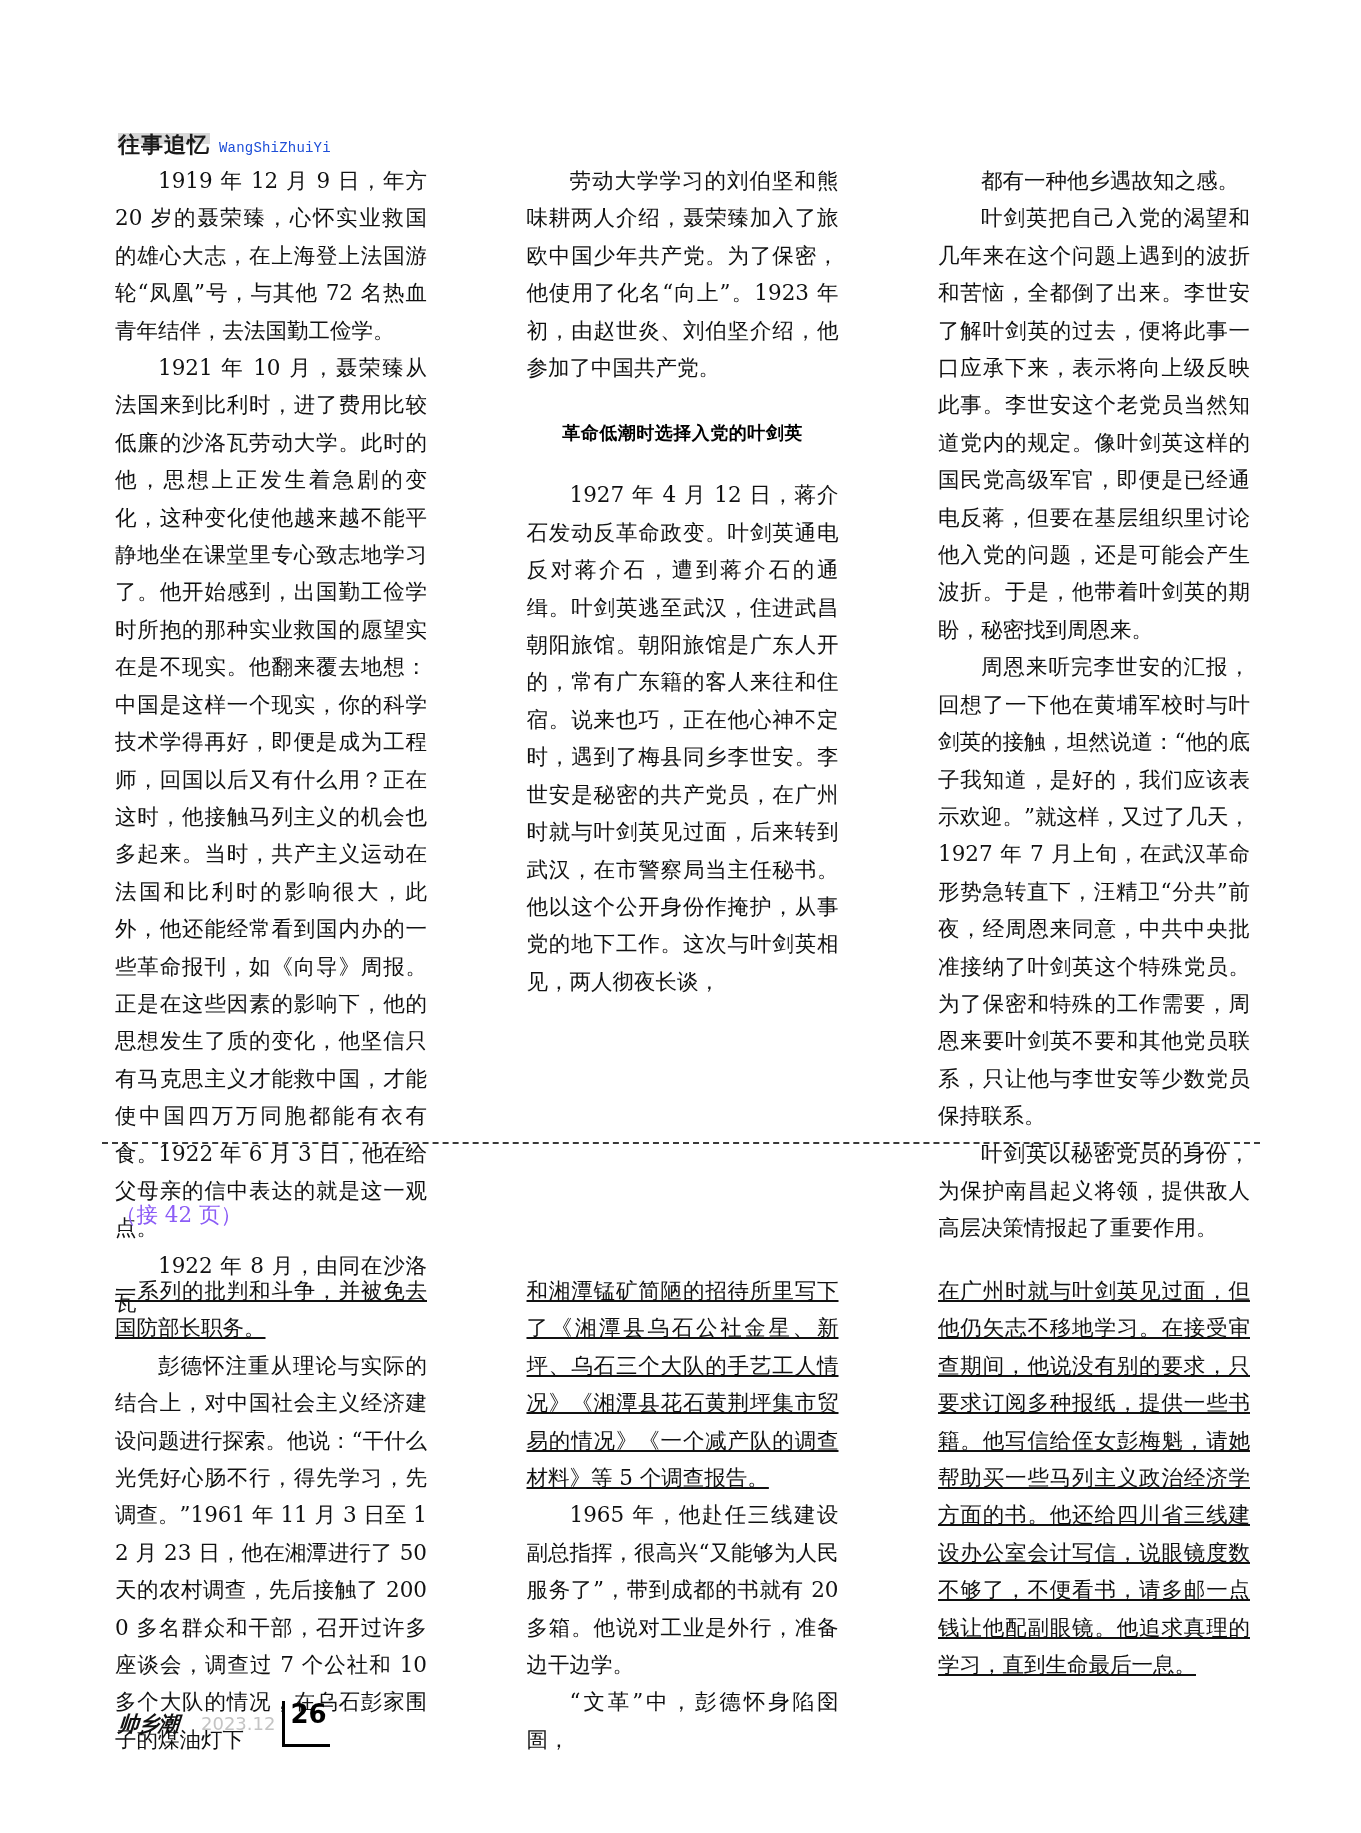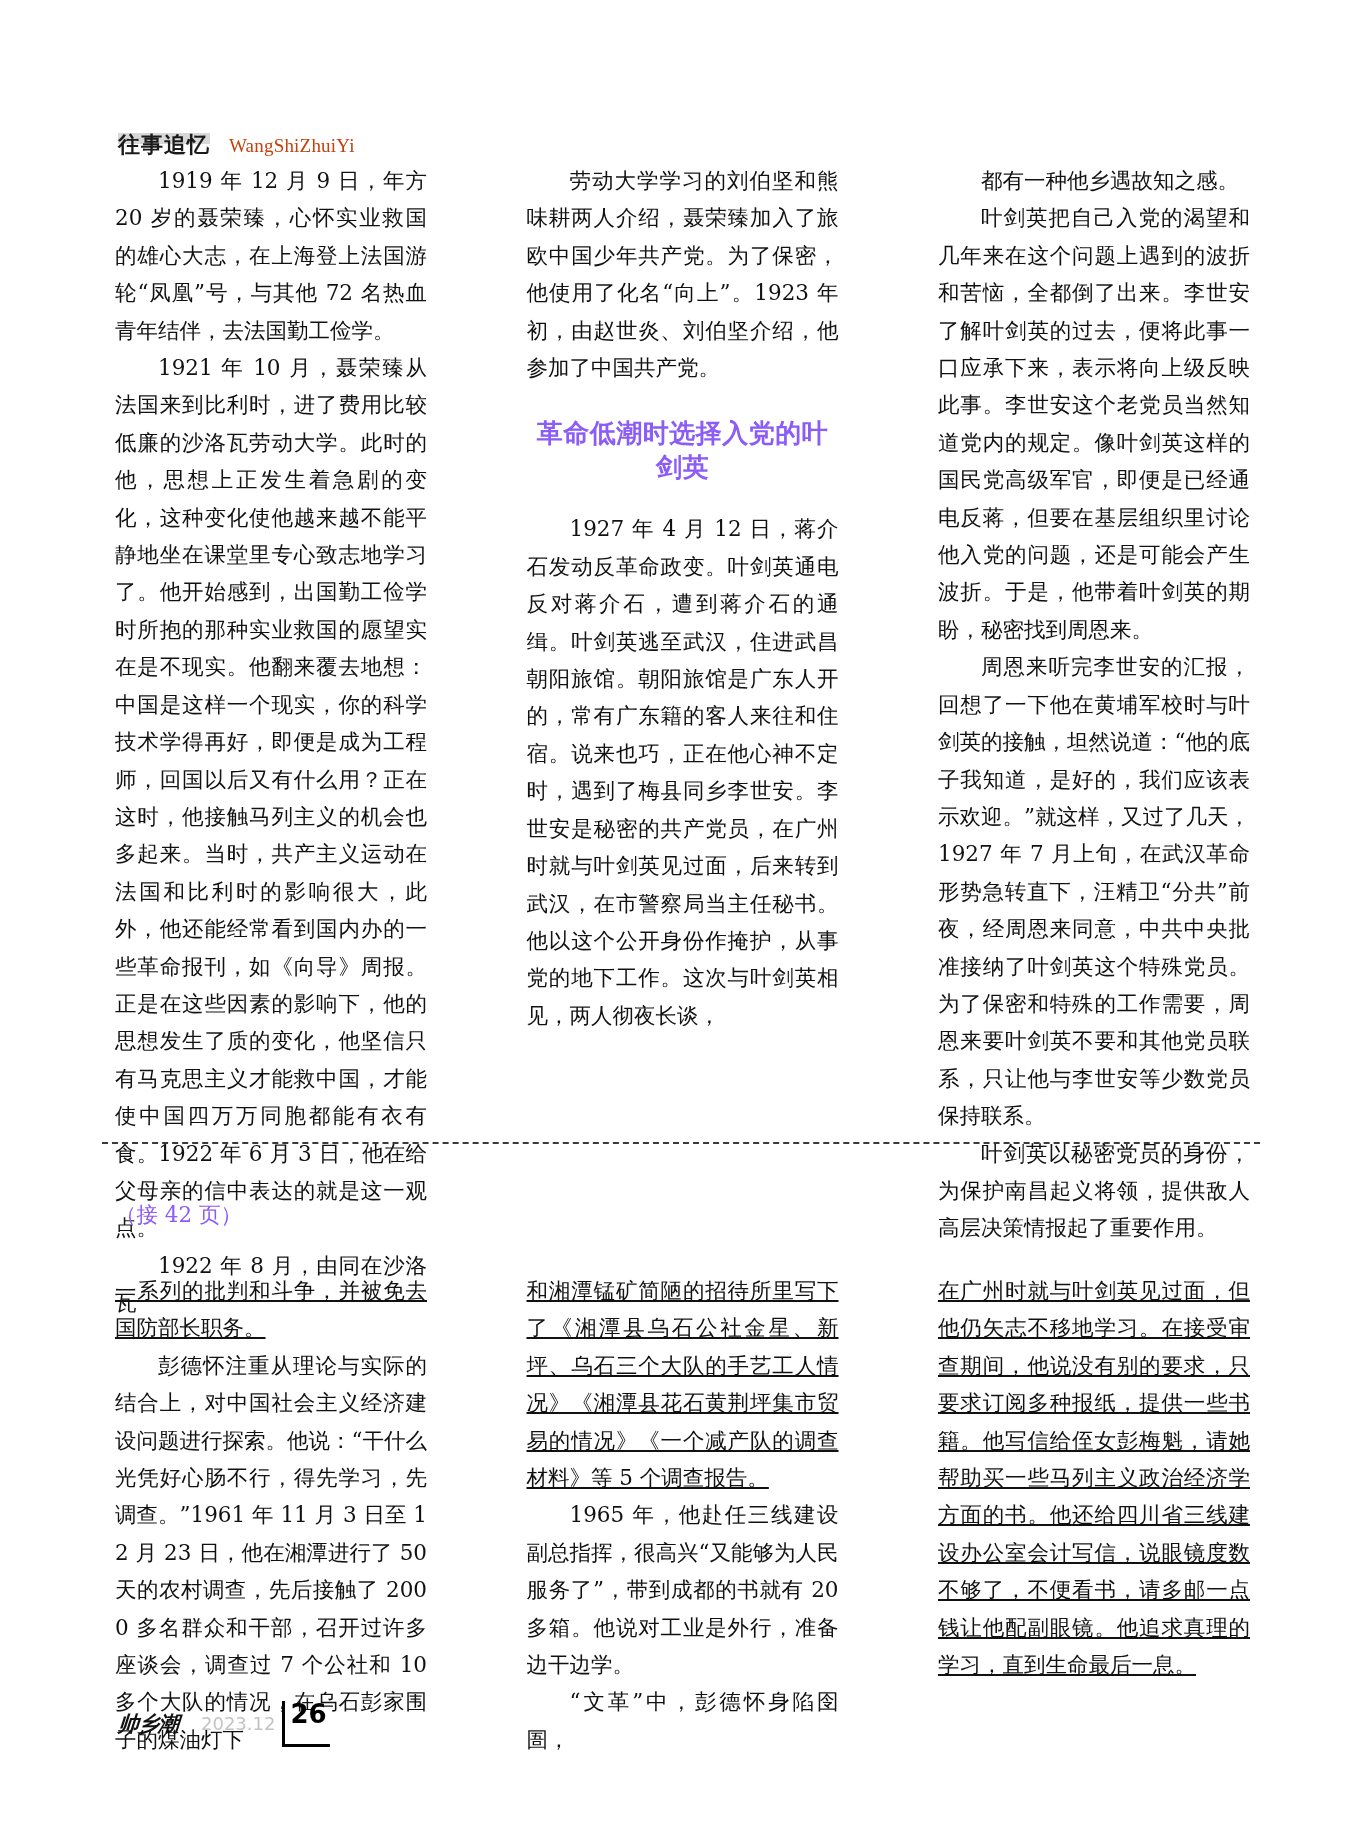--- a/index.html
+++ b/index.html
@@ -18,37 +18,37 @@
     overflow: hidden;
   }
 
   
   .runhead {
     position: absolute;
     left: 118px;
     top: 126px;
     display: flex;
     align-items: flex-end;
-    gap: 19px;
+    gap: 9px;
     height: 30px;
   }
   .runhead-cn {
     font-family: "DejaVu Sans", "Liberation Sans", sans-serif;
     font-size: 22px;
     font-weight: 700;
     letter-spacing: 1px;
     color: #1a1a1a;
     line-height: 1;
     background: linear-gradient(to bottom, #d8d8d8 0 46%, rgba(255,255,255,0) 46%);
     padding: 1px 0 0 0;
   }
   .runhead-py {
-    font-family: Liberation Serif, serif;
-    font-size: 19px;
-    color: #c2410c;
+    font-family: Liberation Mono, monospace;
+    font-size: 14px;
+    color: #1d4ed8;
     letter-spacing: 0.2px;
     line-height: 1;
     position: relative;
     top: -1px;
   }
 
   
   .cols {
     position: absolute;
     display: flex;
@@ -72,25 +72,25 @@
     text-justify: inter-ideograph;
     text-indent: 2em;
     font-family: "DejaVu Serif", "Liberation Serif", serif;
     word-break: break-all;
     letter-spacing: 0px;
   }
   .col p.noindent { text-indent: 0; text-decoration: underline; }
 
   h2.section-title {
     margin: 30px 0 26px 0;
-    font-size: 26px;
+    font-size: 18px;
     line-height: 34px;
     font-weight: 700;
     text-align: center;
-    color: #8b5cf6;
+    color: #000000;
     font-family: "DejaVu Sans", "Liberation Sans", sans-serif;
     letter-spacing: 0.5px;
   }
 
   
   .separator {
     position: absolute;
     left: 102px;
     top: 1142px;
     width: 1158px;

